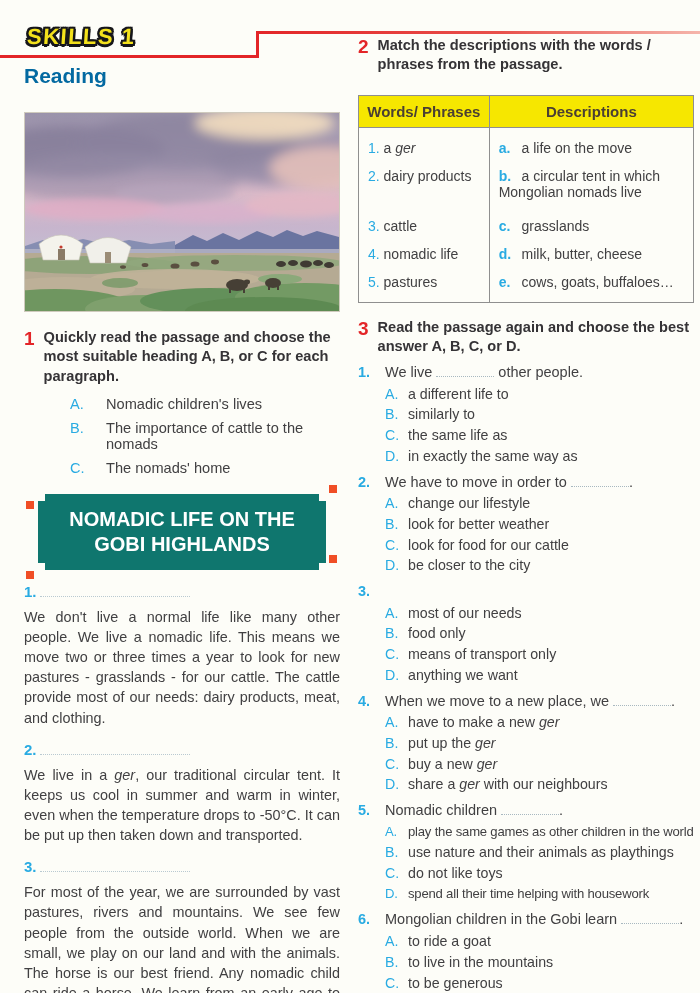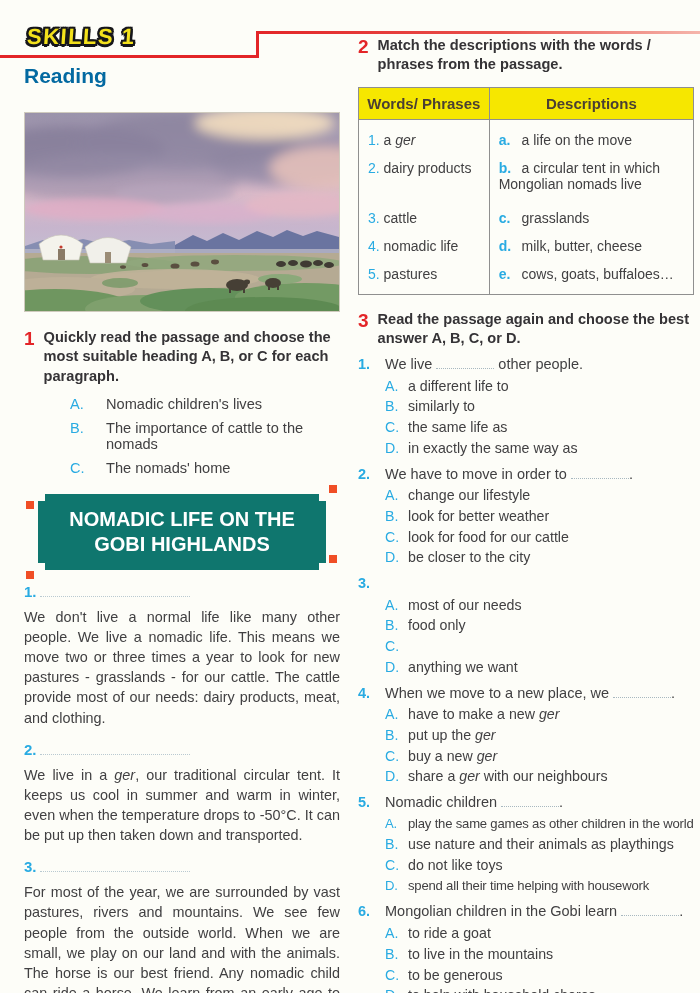--- a/index.html
+++ b/index.html
@@ -65,21 +65,21 @@
   .d-br-o { right:-11px; bottom:7px; background:#f04e26; }
 
   
   .para { margin-top:13px; }
   .para-label { color:#29abe2; font-weight:700; font-size:15px; }
   .dotline { display:inline-block; width:150px; border-bottom:1.5px dotted #b9c9d1; margin-left:3px; }
   .para-text { margin-top:6px; font-size:14.4px; line-height:1.4; text-align:justify; color:#414042; }
 
   
   .col-right .ex-head:first-child { margin-top:0; }
-  .match-table { margin-top:12px; width:100%; border-collapse:collapse; border:1.5px solid #8f8f8f; }
+  .match-table { margin-top:20px; width:100%; border-collapse:collapse; border:1.5px solid #8f8f8f; }
   .match-table th {
     background:#f6e700; color:#4a3f33; font-size:15px; font-weight:700;
     padding:7px 4px; border-bottom:1.5px solid #8f8f8f; text-align:center;
   }
   .match-table td { vertical-align:top; font-size:14px; padding:6px 6px 6px 9px; }
   .match-table .c1 { width:39%; border-right:1.5px solid #8f8f8f; }
   .match-table tr.sp td { padding-top:12px; }
   .blue { color:#29abe2; }
   .blt  { color:#29abe2; font-weight:700; display:inline-block; min-width:19px; }
 
@@ -329,20 +329,21 @@
       <div class="option">
           <span class="opt-letter">A.</span>
           <span><span>most of our needs</span></span>
         </div>
       <div class="option">
           <span class="opt-letter">B.</span>
           <span><span>food only</span></span>
         </div>
       <div class="option">
           <span class="opt-letter">C.</span>
+          <span><span>means of transport only</span></span>
         </div>
       <div class="option">
           <span class="opt-letter">D.</span>
           <span><span>anything we want</span></span>
         </div>
     </div>
 
     <div class="question">
       <div class="q-stem">
           <span class="q-num">4.</span>

